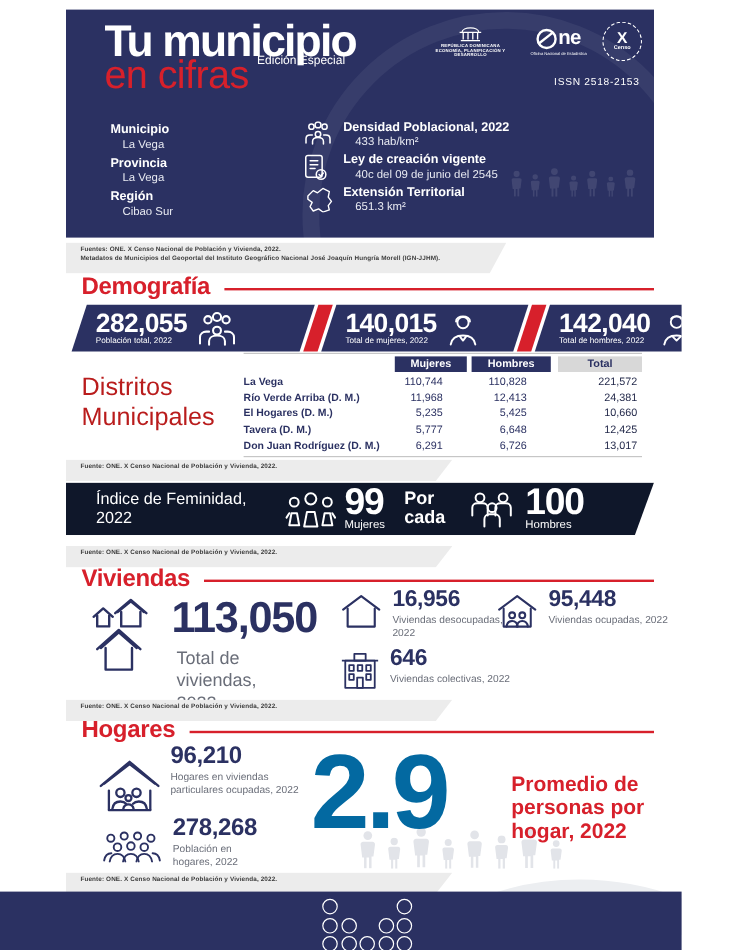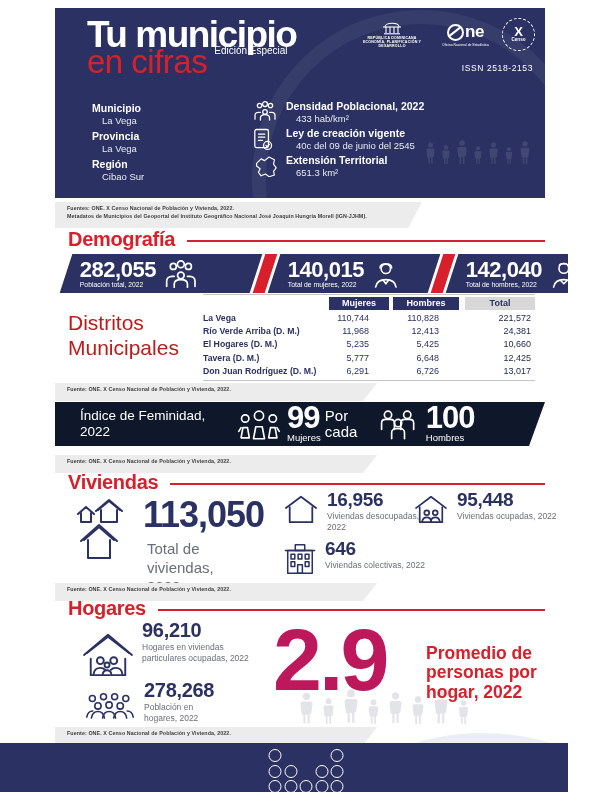--- a/index.html
+++ b/index.html
@@ -83,41 +83,41 @@
   .tbot{border-bottom:1px solid #c6c6c6;margin-top:3px;}
 
   
   .fem{left:55px;top:402px;width:490px;height:44px;background:#0f172a;color:#fff;display:flex;align-items:center;
        clip-path:polygon(0 0,100% 0,calc(100% - 16px) 100%,0 100%);padding-left:25px;box-sizing:border-box;z-index:2;}
   .fem-title{width:150px;font-size:13.5px;line-height:1.15;font-weight:400;}
   .fem-icon{color:#fff;margin-left:6px;flex:none;}
   .fem-group{margin-left:5px;}
   .fem-num{font-size:31px;font-weight:bold;line-height:.85;letter-spacing:-1px;}
   .fem-sub{font-size:9.5px;margin-top:1px;}
-  .fem-por{font-size:15px;font-weight:normal;width:46px;line-height:1.05;margin-left:4px;}
+  .fem-por{font-size:15px;font-weight:bold;width:46px;line-height:1.05;margin-left:16px;}
 
   
   .viv-icon{left:72px;top:497px;color:#2b3162;z-index:2;}
   .viv-total-num{left:143px;top:497px;font-size:36px;font-weight:bold;color:#2b3162;letter-spacing:-1px;line-height:1;z-index:2;}
   .viv-total-lbl{left:147px;top:540px;font-size:15px;color:#6a6e79;width:95px;line-height:1.25;z-index:2;}
   .stat{display:flex;align-items:flex-start;z-index:2;}
   .stat .sicon{flex:none;color:#2b3162;margin-right:8px;margin-top:3px;}
   .s-num{font-size:19px;font-weight:bold;color:#2b3162;line-height:1;letter-spacing:-.3px;}
   .s-lbl{font-size:8.5px;color:#6a6e79;line-height:1.3;margin-top:2px;}
   .viv-a{left:283px;top:490px;} .viv-a .s-lbl{width:92px;}
   .viv-b{left:413px;top:490px;} .viv-b .s-lbl{width:105px;}
   .viv-c{left:283px;top:539px;} .viv-c .s-lbl{width:110px;}
 
   
   .hog-a{left:82px;top:620px;} .hog-a .s-lbl{width:122px;}
   .hog-a .sicon{margin-top:11px;}
   .hog-b{left:84px;top:680px;} .hog-b .s-lbl{width:80px;}
   .hog-b .sicon{margin-top:12px;}
   .hog-num{font-size:20px;}
-  .big29{left:273px;top:616px;font-size:88px;font-weight:bold;color:#be185d;letter-spacing:-3px;line-height:1;z-index:2;}
+  .big29{left:259px;top:616px;font-size:88px;font-weight:bold;color:#0369a1;letter-spacing:-3px;line-height:1;z-index:2;}
   .promedio{left:426px;top:644px;font-size:17.5px;font-weight:bold;color:#d7202b;width:128px;line-height:1.1;z-index:2;}
 
   
   .wm-arc-b{left:245px;top:733px;width:420px;height:420px;border-radius:50%;border:28px solid #eceef1;z-index:0;}
   .wm-people-b{left:300px;top:688px;display:flex;align-items:flex-end;gap:10px;z-index:0;}
   .wm-people-b svg{fill:#e2e4e9;}
   .footer{left:0;top:743px;width:612px;height:49px;background:#2b3162;z-index:4;}
   .dots{position:absolute;left:50%;transform:translateX(-50%);top:6px;display:grid;
         grid-template-columns:repeat(5,13px);grid-auto-rows:13px;gap:2.5px;}
   .dot{width:11px;height:11px;border:1.4px solid #fff;border-radius:50%;}

